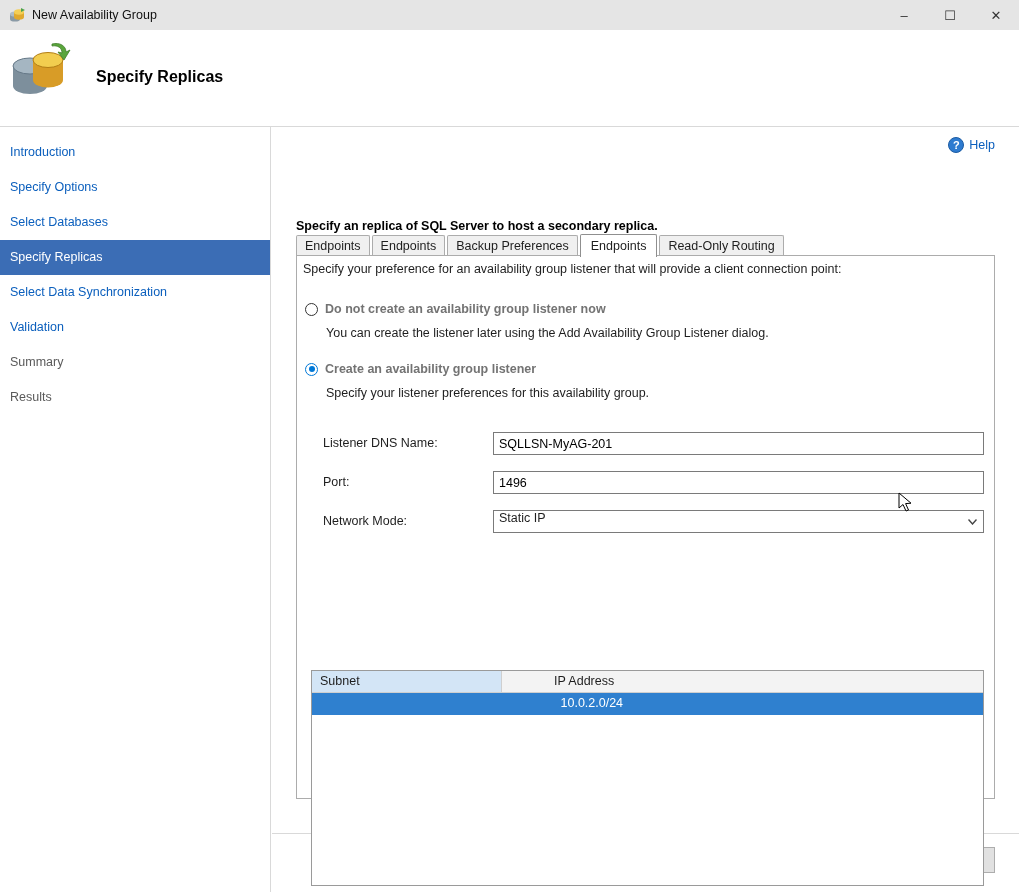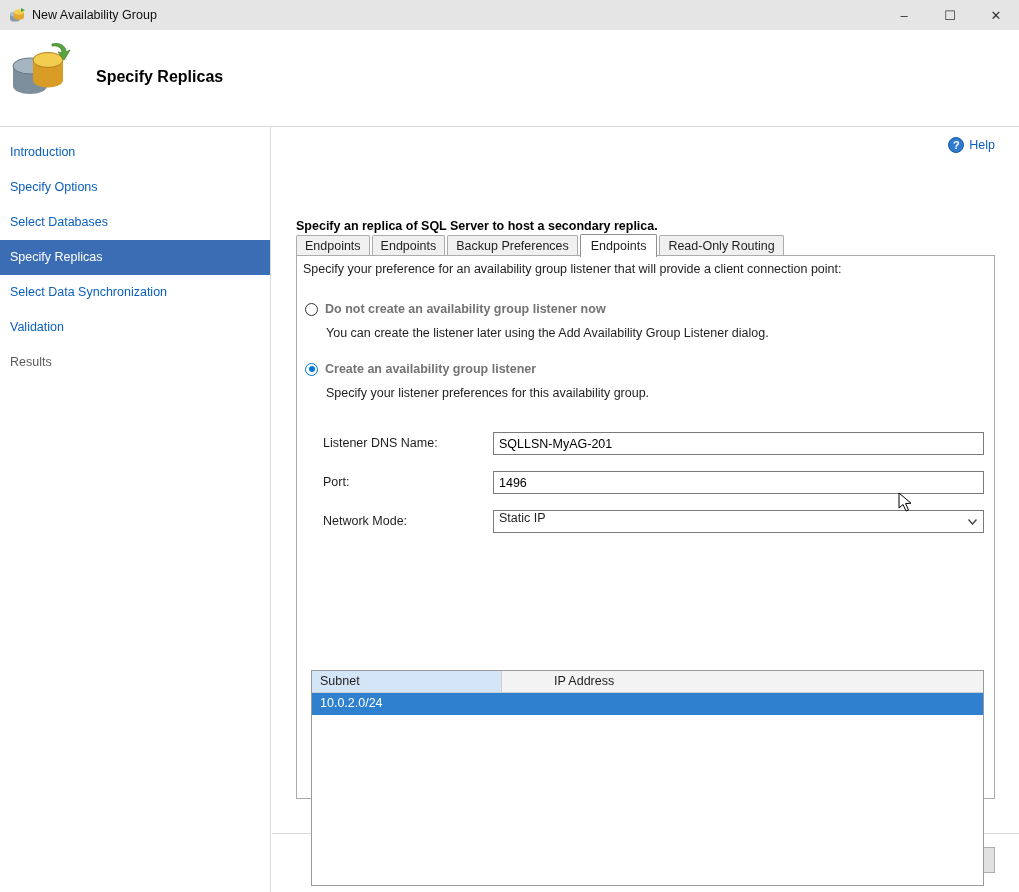--- a/index.html
+++ b/index.html
@@ -56,21 +56,21 @@
   .combo .chev { position:absolute; right:1px; top:1px; bottom:1px; width:20px; display:flex; align-items:center; justify-content:center; color:#444; background:#fff; }
   .combo .chev svg { display:block; }
 
   
   .grid { position:absolute; left:14px; right:10px; top:414px; height:216px; border:1px solid #9a9a9a; background:#fff; }
   .grid-header { display:flex; height:22px; background:#f3f3f3; border-bottom:1px solid #cfcfcf;gap:44px; }
   .gh-cell { padding:3px 8px; font-size:12.5px; color:#1e1e1e; border-right:1px solid #cfcfcf; }
   .gh-cell.subnet { width:190px; background:#d3e5f6; }
   .gh-cell.ip { flex:1; border-right:none; }
   .grid-row { display:flex; height:22px; }
-  .grid-row.selected { background:#2f80cf; color:#fff; }
+  .grid-row.selected { background:#2f80cf; color:#fff;justify-content:center; }
   .gr-cell { padding:3px 8px; font-size:12.5px; }
   .gr-cell.subnet { width:190px; }
   .gr-cell.ip { flex:1; }
 
   
   .btn { height:26px; min-width:88px; background:#e1e1e1; border:1px solid #adadad; font-family:"Liberation Sans", sans-serif; font-size:12.5px; color:#000; text-align:center; cursor:pointer; }
 
   
   .footer-div { position:absolute; left:0; right:0; top:706px; height:1px; background:#d9d9d9; }
   .footer { position:absolute; right:24px; top:720px; display:flex; gap:18px; }
@@ -117,20 +117,21 @@
   </div>
   <div class="hdiv"></div>
 
   <div class="sidebar">
     <div class="step">Introduction</div>
     <div class="step">Specify Options</div>
     <div class="step">Select Databases</div>
     <div class="step selected">Specify Replicas</div>
     <div class="step">Select Data Synchronization</div>
     <div class="step">Validation</div>
+    <div class="step disabled">Summary</div>
     <div class="step disabled">Results</div>
   </div>
 
   <div class="main">
 
     <div class="help">
       <span class="qicon">?</span>
       <span class="qtext">Help</span>
     </div>
 

